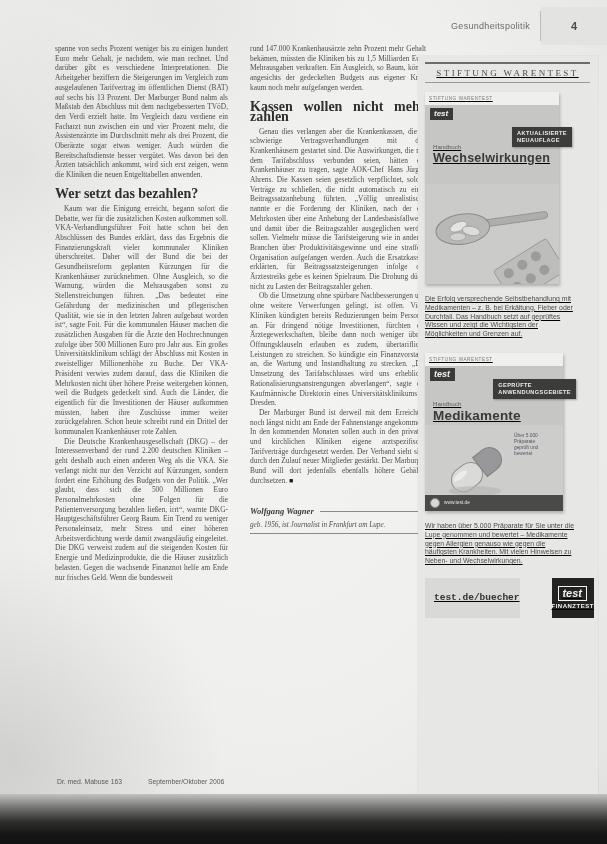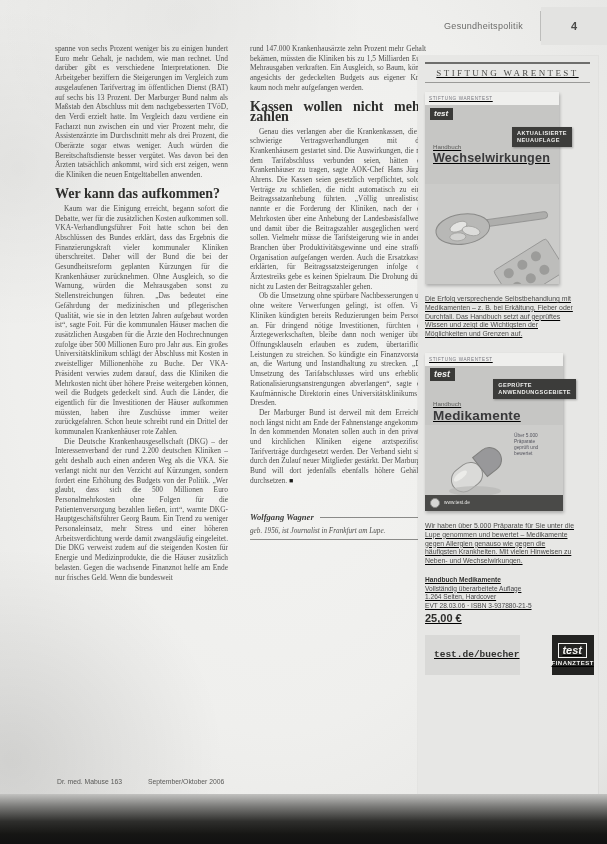--- a/index.html
+++ b/index.html
@@ -7,38 +7,38 @@
   .scan{position:relative;width:607px;height:844px;overflow:hidden;
         background:radial-gradient(ellipse at 45% 40%, #f4f4f2 0%, #efefed 55%, #e6e6e4 90%, #dedddb 100%);}
   
   .scan::before{content:"";position:absolute;inset:0;pointer-events:none;
         background:radial-gradient(circle at 3% 20%, rgba(0,0,0,.05), transparent 18%),
                    radial-gradient(circle at 30% 2%, rgba(0,0,0,.04), transparent 20%),
                    radial-gradient(circle at 2% 90%, rgba(0,0,0,.10), transparent 22%);}
 
   
   .page-header{position:absolute;top:6px;right:0;height:40px;display:flex;align-items:center;}
-  .section-label{font-size:9px;color:#6b6b69;letter-spacing:.3px;margin-right:17px;filter:blur(.25px);}
+  .section-label{font-size:9px;color:#6b6b69;letter-spacing:.3px;margin-right:10px;filter:blur(.25px);}
   .header-divider{width:1px;height:30px;background:#bdbdbb;margin-right:0;}
   .pagenum-box{width:66px;height:38px;background:#e3e3e1;display:flex;align-items:center;justify-content:center;}
   .pagenum-box span{font-size:11px;color:#4a4a48;font-weight:bold;filter:blur(.2px);}
 
   
   .col{position:absolute;top:44px;font-family:"Liberation Serif",serif;font-size:7.4px;line-height:9.7px;
        color:#4e4e4c;text-align:justify;hyphens:auto;-webkit-hyphens:auto;filter:blur(.3px);overflow:hidden;}
   .col p{margin:0 0 0 0;}
   .col p.indent{text-indent:9px;}
   .col h3{font-family:Liberation Serif, serif;font-size:14px;line-height:10px;color:#2f2f2d;
           margin:9px 0 5px 0;font-weight:bold;filter:none;}
   .col-left{left:55px;width:173px;height:728px;}
   .col-mid{left:250px;width:176px;height:740px;}
   .end-mark{font-size:7px;color:#1d1d1b;}
 
   
-  .author-block{margin-top:26px;font-family:"Liberation Serif",serif;}
+  .author-block{margin-top:20px;font-family:"Liberation Serif",serif;}
   .author-row{display:flex;align-items:baseline;}
   .author-name{font-style:italic;font-weight:bold;font-size:8.6px;color:#3c3c3a;white-space:nowrap;}
   .author-rule{flex:1;border-bottom:1px solid #8a8a88;margin-left:6px;transform:translateY(-2px);}
   .author-bio{font-size:7.2px;font-style:italic;color:#4e4e4c;margin-top:4px;line-height:10px;}
   .author-underline{border-bottom:1px solid #8a8a88;margin-top:3px;}
 
   
   .page-footer{position:absolute;left:57px;top:778px;width:330px;display:flex;gap:26px;
                font-size:6.8px;color:#5a5a58;filter:blur(.3px);}
 
@@ -102,21 +102,21 @@
   <div class="page-header">
     <span class="section-label">Gesundheitspolitik</span>
     <span class="header-divider"></span>
     <div class="pagenum-box">
       <span>4</span>
     </div>
   </div>
 
   <div class="col col-left">
     <p>spanne von sechs Prozent weniger bis zu einigen hundert Euro mehr Gehalt, je nachdem, wie man rechnet. Und darüber gibt es verschiedene Interpretationen. Die Arbeitgeber beziffern die Steigerungen im Vergleich zum ausgelaufenen Tarifvertrag im öffentlichen Dienst (BAT) auf sechs bis 13 Prozent. Der Marburger Bund nahm als Maßstab den Abschluss mit dem nachgebesserten TVöD, den Verdi erzielt hatte. Im Vergleich dazu verdiene ein Facharzt nun zwischen ein und vier Prozent mehr, die Assistenzärzte im Durchschnitt mehr als drei Prozent, die Oberärzte sogar etwas weniger. Auch würden die Bereitschaftsdienste besser vergütet. Was davon bei den Ärzten tatsächlich ankommt, wird sich erst zeigen, wenn die Kliniken die neuen Entgelttabellen anwenden.</p>
-    <h3>Wer kann das aufkommen?</h3>
+    <h3>Wer setzt das bezahlen?</h3>
     <p class="indent">Kaum war die Einigung erreicht, begann sofort die Debatte, wer für die zusätzlichen Kosten aufkommen soll. VKA-Verhandlungsführer Foit hatte schon bei den Abschlüssen des Bundes erklärt, dass das Ergebnis die Finanzierungskraft vieler kommunaler Kliniken überschreitet. Daher will der Bund die bei der Gesundheitsreform geplanten Kürzungen für die Krankenhäuser zurücknehmen. Ohne Ausgleich, so die Warnung, würden die Mehrausgaben sonst zu Stellenstreichungen führen. „Das bedeutet eine Gefährdung der medizinischen und pflegerischen Qualität, wie sie in den letzten Jahren aufgebaut worden ist“, sagte Foit. Für die kommunalen Häuser machen die zusätzlichen Ausgaben für die Ärzte den Hochrechnungen zufolge über 500 Millionen Euro pro Jahr aus. Ein großes Universitätsklinikum schlägt der Abschluss mit Kosten in zweistelliger Millionenhöhe zu Buche. Der VKA-Präsident verwies zudem darauf, dass die Kliniken die Mehrkosten nicht über höhere Preise weitergeben können, weil die Budgets gedeckelt sind. Auch die Länder, die eigentlich für die Investitionen der Häuser aufkommen müssten, haben ihre Zuschüsse immer weiter zurückgefahren. Schon heute schreibt rund ein Drittel der kommunalen Krankenhäuser rote Zahlen.</p>
     <p class="indent">Die Deutsche Krankenhausgesellschaft (DKG) – der Interessenverband der rund 2.200 deutschen Kliniken – geht deshalb auch einen anderen Weg als die VKA. Sie verlangt nicht nur den Verzicht auf Kürzungen, sondern fordert eine Erhöhung des Budgets von der Politik. „Wer glaubt, dass sich die 500 Millionen Euro Personalmehrkosten ohne Folgen für die Patientenversorgung bezahlen ließen, irrt“, warnte DKG-Hauptgeschäftsführer Georg Baum. Ein Trend zu weniger Personaleinsatz, mehr Stress und einer höheren Arbeitsverdichtung werde damit zwangsläufig eingeleitet. Die DKG verweist zudem auf die steigenden Kosten für Energie und Medizinprodukte, die die Häuser zusätzlich belasten. Gegen die wachsende Finanznot helfe am Ende nur frisches Geld. Wenn die bundesweit</p>
   </div>
 
   <div class="col col-mid">
     <p>rund 147.000 Krankenhausärzte zehn Prozent mehr Gehalt bekämen, müssten die Kliniken bis zu 1,5 Milliarden Euro Mehrausgaben verkraften. Ein Ausgleich, so Baum, könne angesichts der gedeckelten Budgets aus eigener Kraft kaum noch mehr aufgefangen werden.</p>
     <h3>Kassen wollen nicht mehr zahlen</h3>
     <p class="indent">Genau dies verlangen aber die Krankenkassen, die in schwierige Vertragsverhandlungen mit den Krankenhäusern gestartet sind. Die Auswirkungen, die mit dem Tarifabschluss verbunden seien, hätten die Krankenhäuser zu tragen, sagte AOK-Chef Hans Jürgen Ahrens. Die Kassen seien gesetzlich verpflichtet, solche Verträge zu schließen, die nicht automatisch zu einer Beitragssatzanhebung führten. „Völlig unrealistisch“ nannte er die Forderung der Kliniken, nach der die Mehrkosten über eine Anhebung der Landesbasisfallwerte und damit über die Beitragszahler ausgeglichen werden sollen. Vielmehr müsse die Tarifsteigerung wie in anderen Branchen über Produktivitätsgewinne und eine straffere Organisation aufgefangen werden. Auch die Ersatzkassen erklärten, für Beitragssatzsteigerungen infolge des Ärztestreiks gebe es keinen Spielraum. Die Drohung dürfe nicht zu Lasten der Beitragszahler gehen.</p>
     <p class="indent">Ob die Umsetzung ohne spürbare Nachbesserungen und ohne weitere Verwerfungen gelingt, ist offen. Viele Kliniken kündigten bereits Reduzierungen beim Personal an. Für dringend nötige Investitionen, fürchten die Ärztegewerkschaften, bleibe dann noch weniger übrig. Öffnungsklauseln erlauben es zudem, übertarifliche Leistungen zu streichen. So kündigte ein Finanzvorstand an, die Wartung und Instandhaltung zu strecken. „Die Umsetzung des Tarifabschlusses wird uns erhebliche Rationalisierungsanstrengungen abverlangen“, sagte die Kaufmännische Direktorin eines Universitätsklinikums in Dresden.</p>
     <p class="indent"><span>Der Marburger Bund ist derweil mit dem Erreichten noch längst nicht am Ende der Fahnenstange angekommen. In den kommenden Monaten sollen auch in den privaten und kirchlichen Kliniken eigene arztspezifische Tarifverträge durchgesetzt werden. Der Verband sieht sich durch den Zulauf neuer Mitglieder gestärkt. Der Marburger Bund will dort jedenfalls ebenfalls höhere Gehälter durchsetzen.</span> <span class="end-mark">■</span></p>
@@ -200,27 +200,20 @@
         <div>bewertet</div>
       </div>
       <div class="cover-bottomstrip">
         <span class="seal"></span>
         <span>www.test.de</span>
       </div>
     </div>
 
     <div class="ad-desc">Wir haben über 5.000 Präparate für Sie unter die Lupe genommen und bewertet – Medikamente gegen Allergien genauso wie gegen die häufigsten Krankheiten. Mit vielen Hinweisen zu Neben- und Wechselwirkungen.</div>
 
-    <div class="ad-info">
-      <div class="info-title">Handbuch Medikamente</div>
-      <div>Vollständig überarbeitete Auflage</div>
-      <div>1.264 Seiten, Hardcover</div>
-      <div>EVT 28.03.06 · ISBN 3-937880-21-5</div>
-      <div class="ad-price">25,00 €</div>
-    </div>
 
     <div class="ad-footerbar">
       <div class="ad-url">test.de/buecher</div>
       <div class="ad-logos">
         <span class="ad-logo-test">test</span>
         <span class="ad-logo-ft">FINANZTEST</span>
       </div>
     </div>
   </aside>
 

